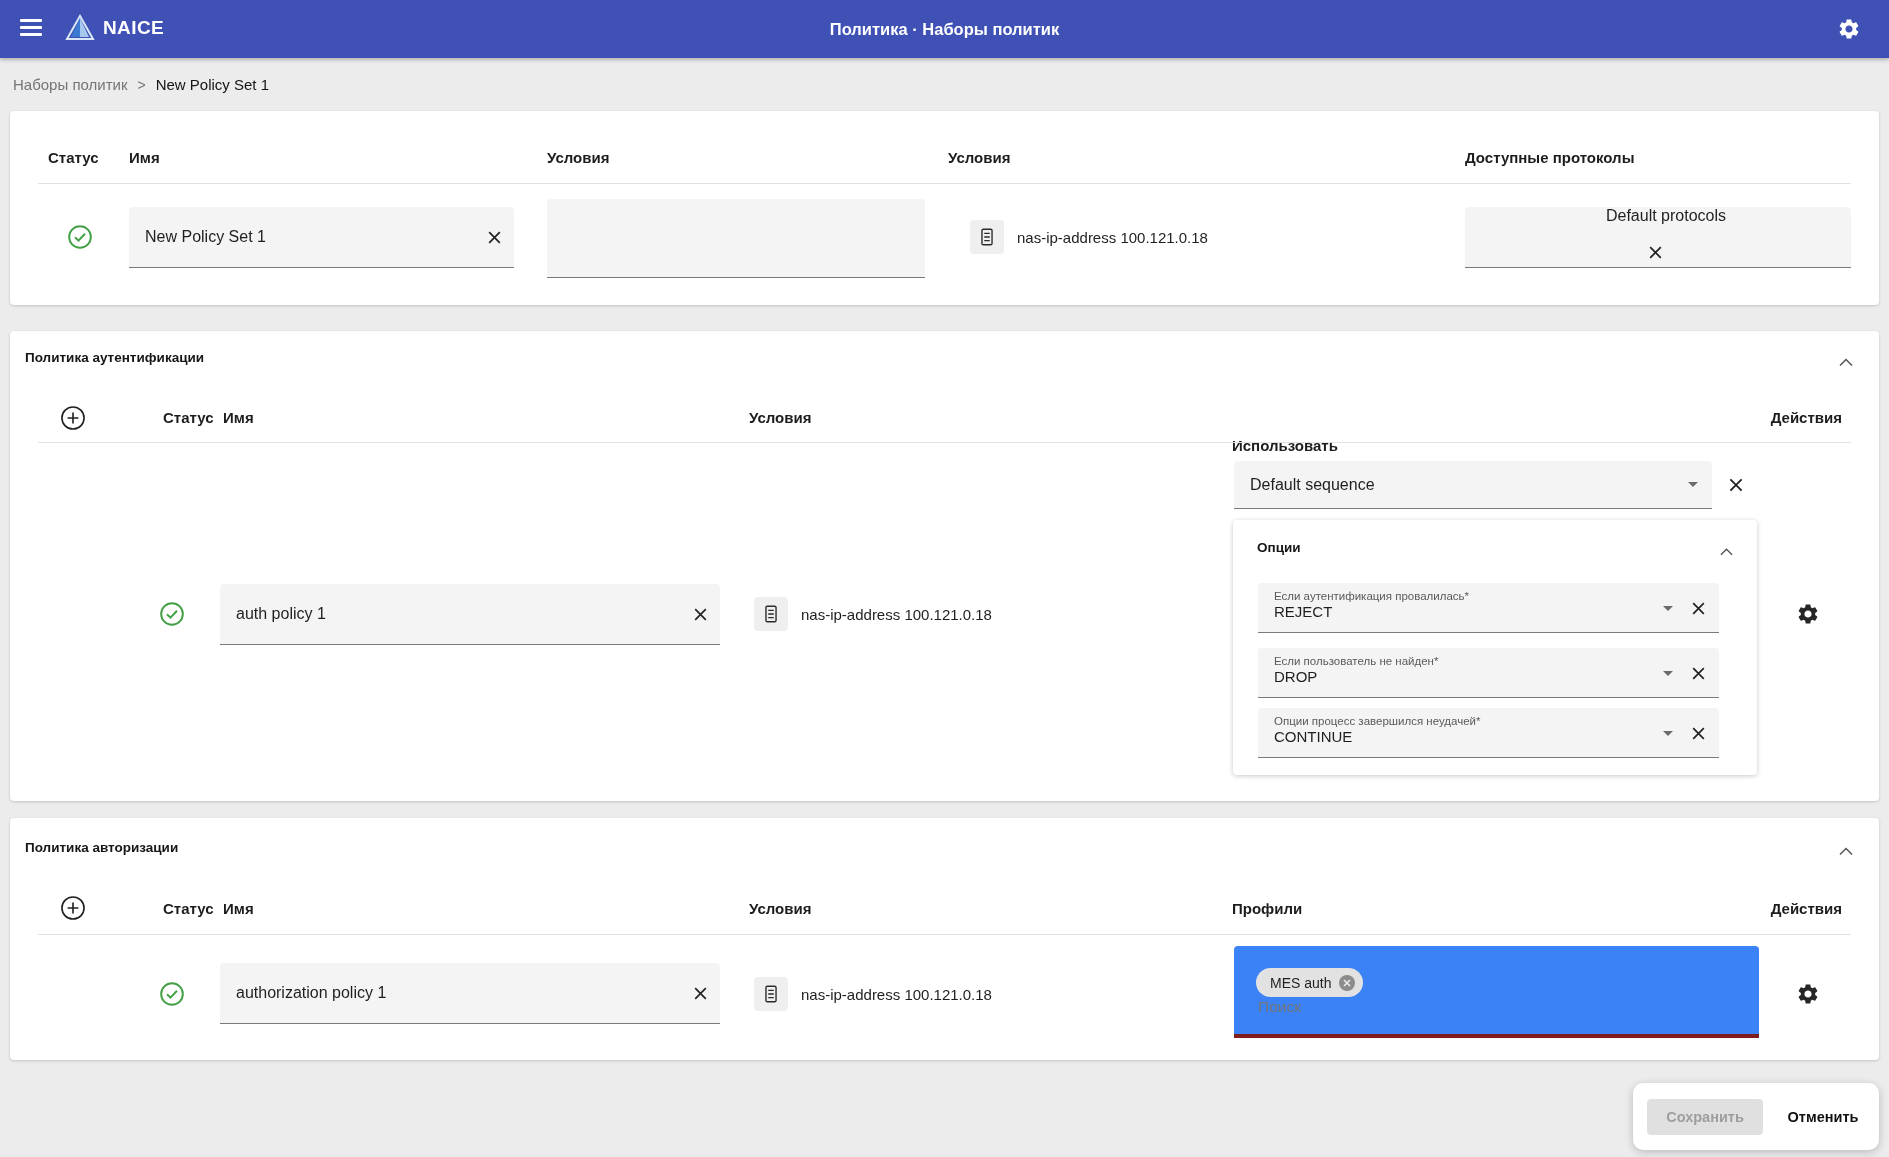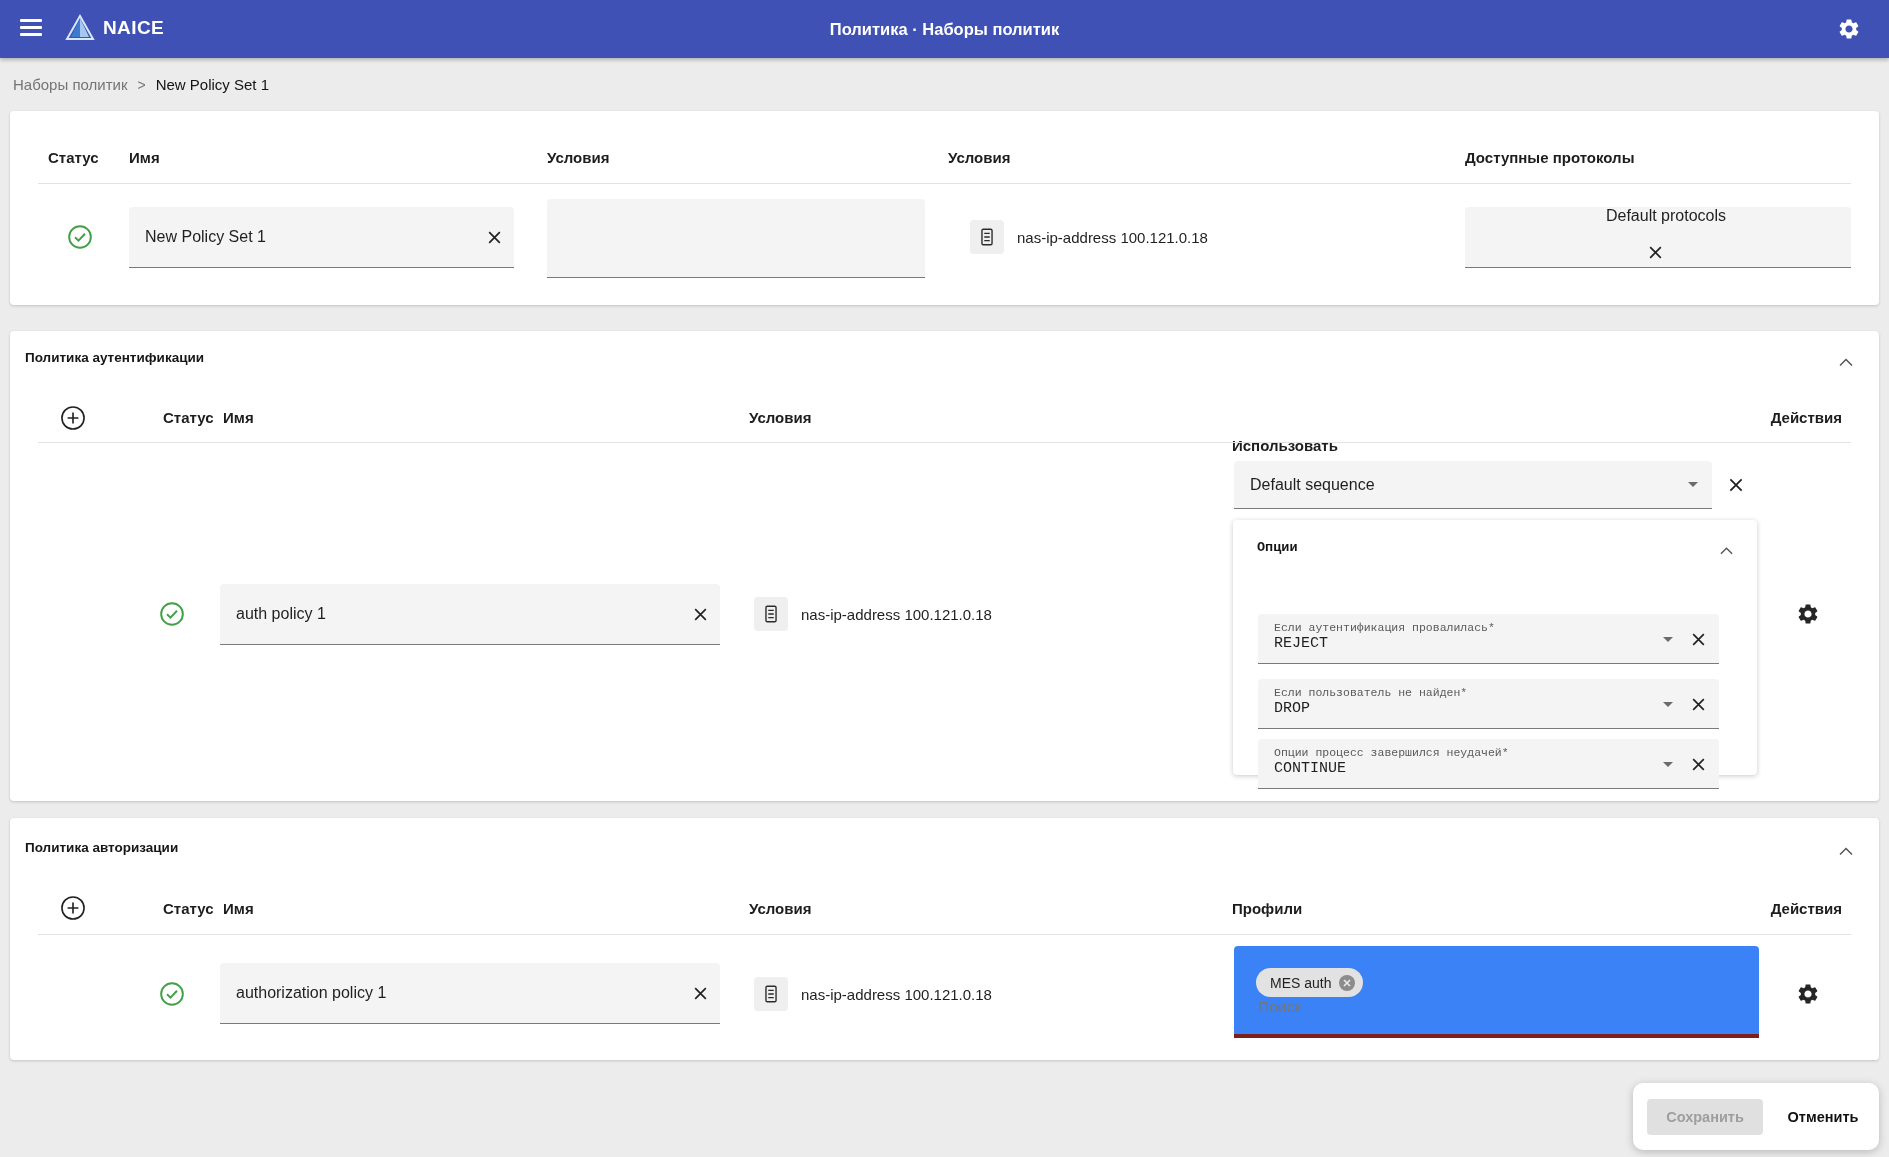--- a/index.html
+++ b/index.html
@@ -76,25 +76,25 @@
     display:flex; align-items:center; justify-content:center; cursor:pointer; flex:none; }
   .cond-text { margin-left:13px; font-size:15px; color:#1f1f1f; white-space:nowrap; }
 
   
   .selfield { position:absolute; background:#F4F4F4; border-bottom:1px solid #7A7A7A;
     border-radius:4px 4px 0 0; display:flex; align-items:center; cursor:pointer; }
   .selfield .caret { margin-right:14px; }
   .xbtn-free { position:absolute; width:30px; height:30px; display:flex; align-items:center; justify-content:center; cursor:pointer; }
 
   
-  .opt-panel { position:absolute; background:#fff; border-radius:4px; box-shadow:0 1px 5px rgba(0,0,0,.22);font-family:Liberation Mono, monospace; }
+  .opt-panel { position:absolute; background:#fff; border-radius:4px; box-shadow:0 1px 5px rgba(0,0,0,.22); }
   .opt-title { position:absolute; left:24px; top:20px; font-size:13.5px; font-weight:700; color:#161616; }
   .opt-collapse { position:absolute; right:24px; top:22px; cursor:pointer; }
   .optfield { position:absolute; left:25px; width:461px; height:50px; background:#F4F4F4;
-    border-bottom:1px solid #7A7A7A; border-radius:4px 4px 0 0; cursor:pointer;margin-top:31px; }
+    border-bottom:1px solid #7A7A7A; border-radius:4px 4px 0 0; cursor:pointer; }
   .optlabel { font-size:11.5px; color:#5a5a5a; margin:7px 0 1px 16px; white-space:nowrap; }
   .optvalue { font-size:15px; color:#1f1f1f; margin-left:16px; white-space:nowrap; }
   .optfield .caret { position:absolute; right:46px; top:23px; }
   .optfield .xbtn { position:absolute; right:6px; top:10px; margin:0; }
 
   
   .profiles-field { position:absolute; background:#3b82f6; border-bottom:4px solid #7f1d1d; border-radius:4px 4px 0 0; }
   .chip { position:absolute; left:22px; top:22px; height:29px; background:#E2E2E2; border-radius:15px;
     display:inline-flex; align-items:center; padding:0 7px 0 14px; }
   .chip-label { font-size:14px; color:#1f1f1f; margin-right:7px; }

